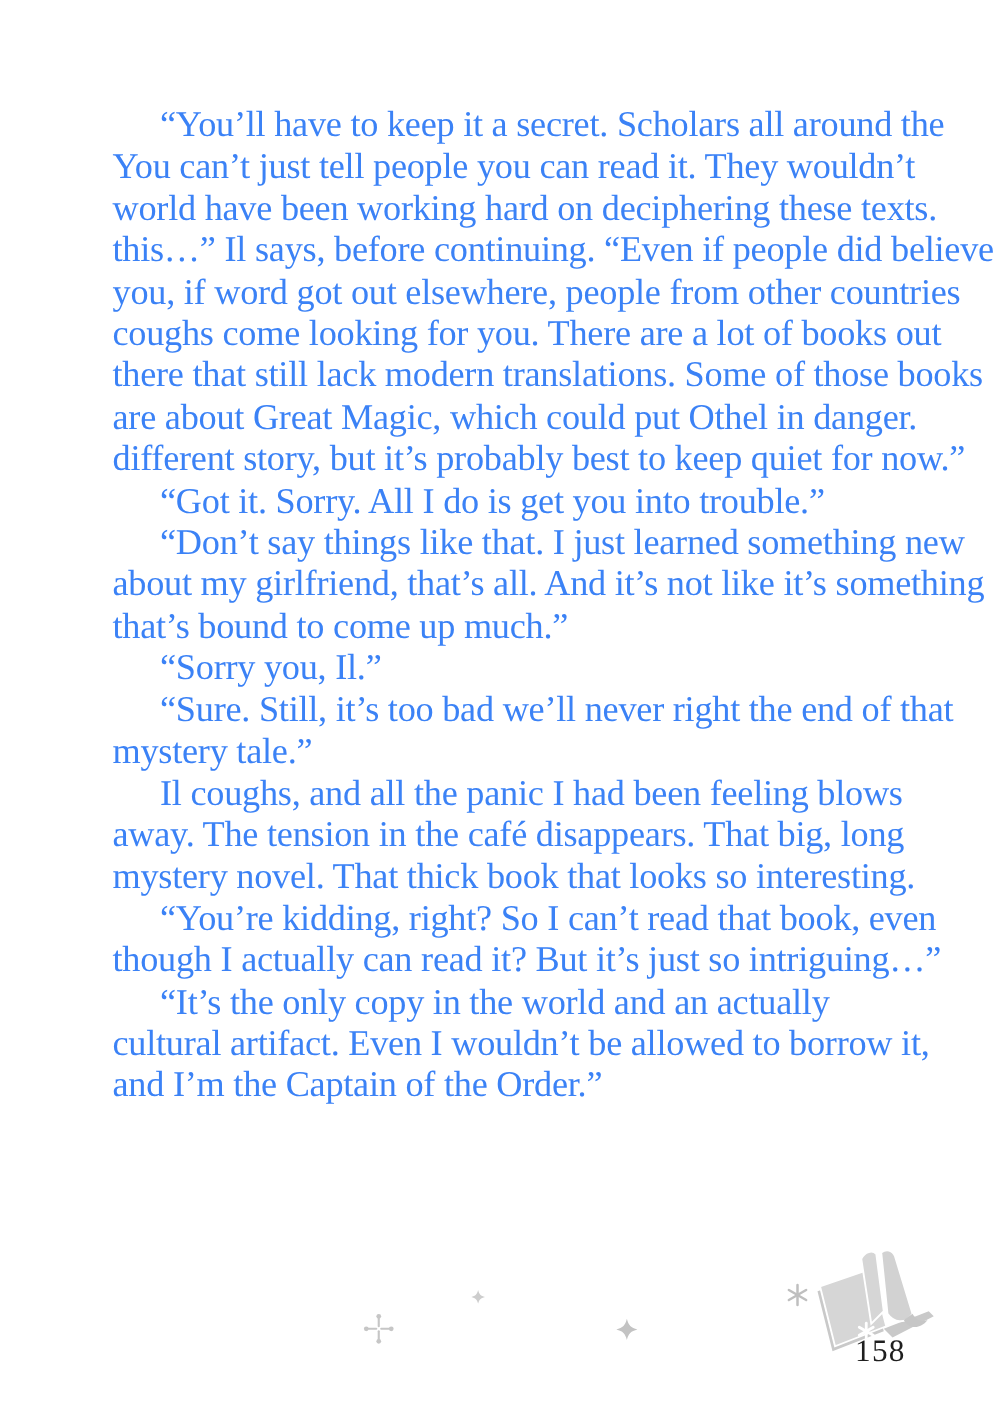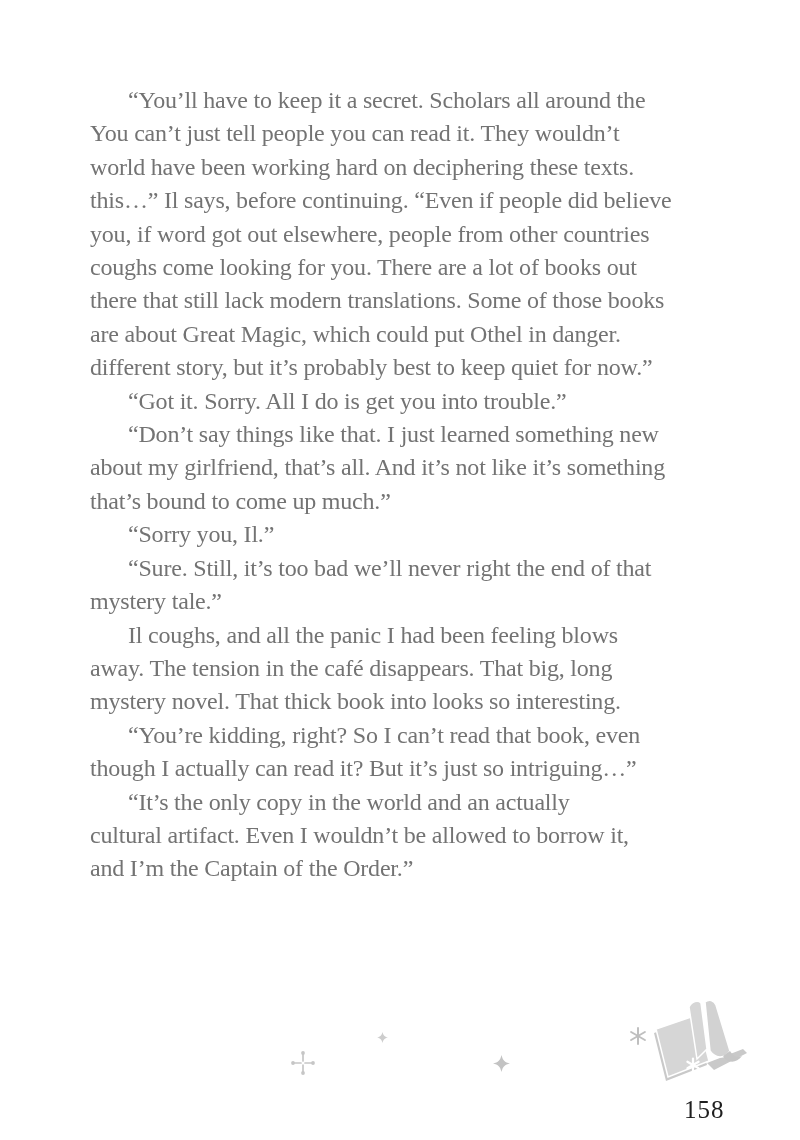--- a/index.html
+++ b/index.html
@@ -9,42 +9,41 @@
     position: relative;
     overflow: hidden;
     font-family: "Liberation Serif", serif;
   }
   .page { position: absolute; inset: 0; }
 
   .text-block {
     position: absolute;
     left: 90px; top: 84px;
     width: 630px;
-    font-size: 24px;
+    font-size: 29px;
     line-height: 33.4px;
     letter-spacing: -0.2px;
-    color: #737373;
+    color: #3b82f6;
   }
   .line { white-space: nowrap; }
   .line.first { text-indent: 38px; }
 
   .ornament { position: absolute; }
   .orn-cross    { left: 289px; top: 1049px; }
   .orn-spark-sm { left: 377px; top: 1032px; }
   .orn-spark    { left: 493px; top: 1055px; }
   .orn-asterisk { left: 627px; top: 1025px; }
   .orn-book     { left: 646px; top: 998px; }
 
   .page-number {
     position: absolute;
     left: 684px; top: 1068px;
     font-size: 25px;
     color: #1f1f1f;
     letter-spacing: 1px;
-    margin-top: 28px;
   }
 </style>
 </head>
 <body>
 
 <div class="page">
 
   <div class="text-block" id="text-block">
       <div class="para">
         <div class="line first">“You’ll have to keep it a secret. Scholars all around the</div>
@@ -68,21 +67,21 @@
       <div class="para">
         <div class="line first">“Sorry you, Il.”</div>
       </div>
       <div class="para">
         <div class="line first">“Sure. Still, it’s too bad we’ll never right the end of that</div>
         <div class="line">mystery tale.”</div>
       </div>
       <div class="para">
         <div class="line first">Il coughs, and all the panic I had been feeling blows</div>
         <div class="line">away. The tension in the café disappears. That big, long</div>
-        <div class="line">mystery novel. That thick book into looks so interesting.</div>
+        <div class="line">mystery novel. That thick book that looks so interesting.</div>
       </div>
       <div class="para">
         <div class="line first">“You’re kidding, right? So I can’t read that book, even</div>
         <div class="line">though I actually can read it? But it’s just so intriguing…”</div>
       </div>
       <div class="para">
         <div class="line first">“It’s the only copy in the world and an actually</div>
         <div class="line">cultural artifact. Even I wouldn’t be allowed to borrow it,</div>
         <div class="line">and I’m the Captain of the Order.”</div>
       </div>

